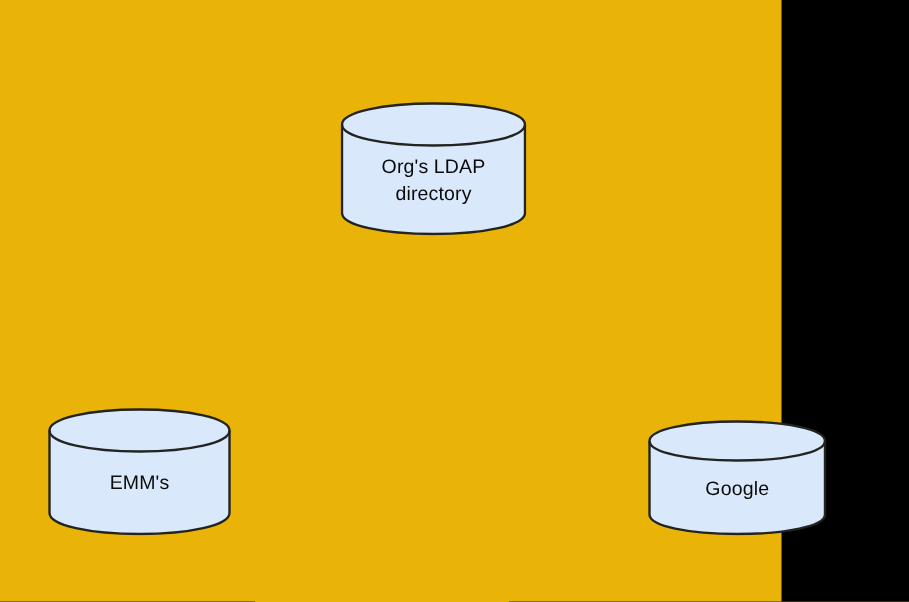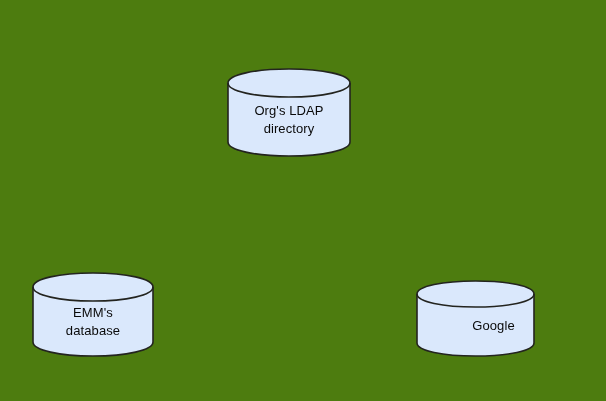--- a/index.html
+++ b/index.html
@@ -9,23 +9,23 @@
     background: #000000;
   }
   body {
     width: 606px;
     height: 401px;
     overflow: hidden;
     font-family: "Liberation Sans", sans-serif;
   }
   #canvas {
     position: relative;
-    width: 606px;
+    width: 521px;
     height: 401px;
-    background: #4d7c0f;
+    background: #eab308;
   }
   .node {
     position: absolute;
   }
   .node svg {
     position: absolute;
     left: 0;
     top: 0;
     display: block;
   }
@@ -72,25 +72,24 @@
   </div>
 
   <div class="node" id="node-emm-database" style="left:32px; top:272px; width:122px; height:85px;">
     <svg width="122" height="85" viewBox="0 0 122 85">
       <path d="M 1 15 C 1 6.7 27.9 1 61 1 C 94.1 1 121 6.7 121 15
                L 121 70 C 121 78.3 94.1 84 61 84 C 27.9 84 1 78.3 1 70 Z" fill="#dae8fc" stroke="#23241f" stroke-width="1.6" stroke-linejoin="round"></path>
       <path d="M 1 15 C 1 23.3 27.9 29 61 29 C 94.1 29 121 23.3 121 15" fill="none" stroke="#23241f" stroke-width="1.6"></path>
     </svg>
     <div class="node-label">
       <span class="line">EMM's</span>
-      <span class="line">database</span>
     </div>
   </div>
 
-  <div class="node" id="node-google" style="left:416px; top:280px; width:119px; height:77px;padding-left:36px;">
+  <div class="node" id="node-google" style="left:432px; top:280px; width:119px; height:77px;">
     <svg width="119" height="77" viewBox="0 0 119 77">
       <path d="M 1 14 C 1 6.2 27.2 1 59.5 1 C 91.8 1 118 6.2 118 14
                L 118 63 C 118 70.8 91.8 76 59.5 76 C 27.2 76 1 70.8 1 63 Z" fill="#dae8fc" stroke="#23241f" stroke-width="1.6" stroke-linejoin="round"></path>
       <path d="M 1 14 C 1 21.8 27.2 27 59.5 27 C 91.8 27 118 21.8 118 14" fill="none" stroke="#23241f" stroke-width="1.6"></path>
     </svg>
     <div class="node-label">
       <span class="line">Google</span>
     </div>
   </div>
 

